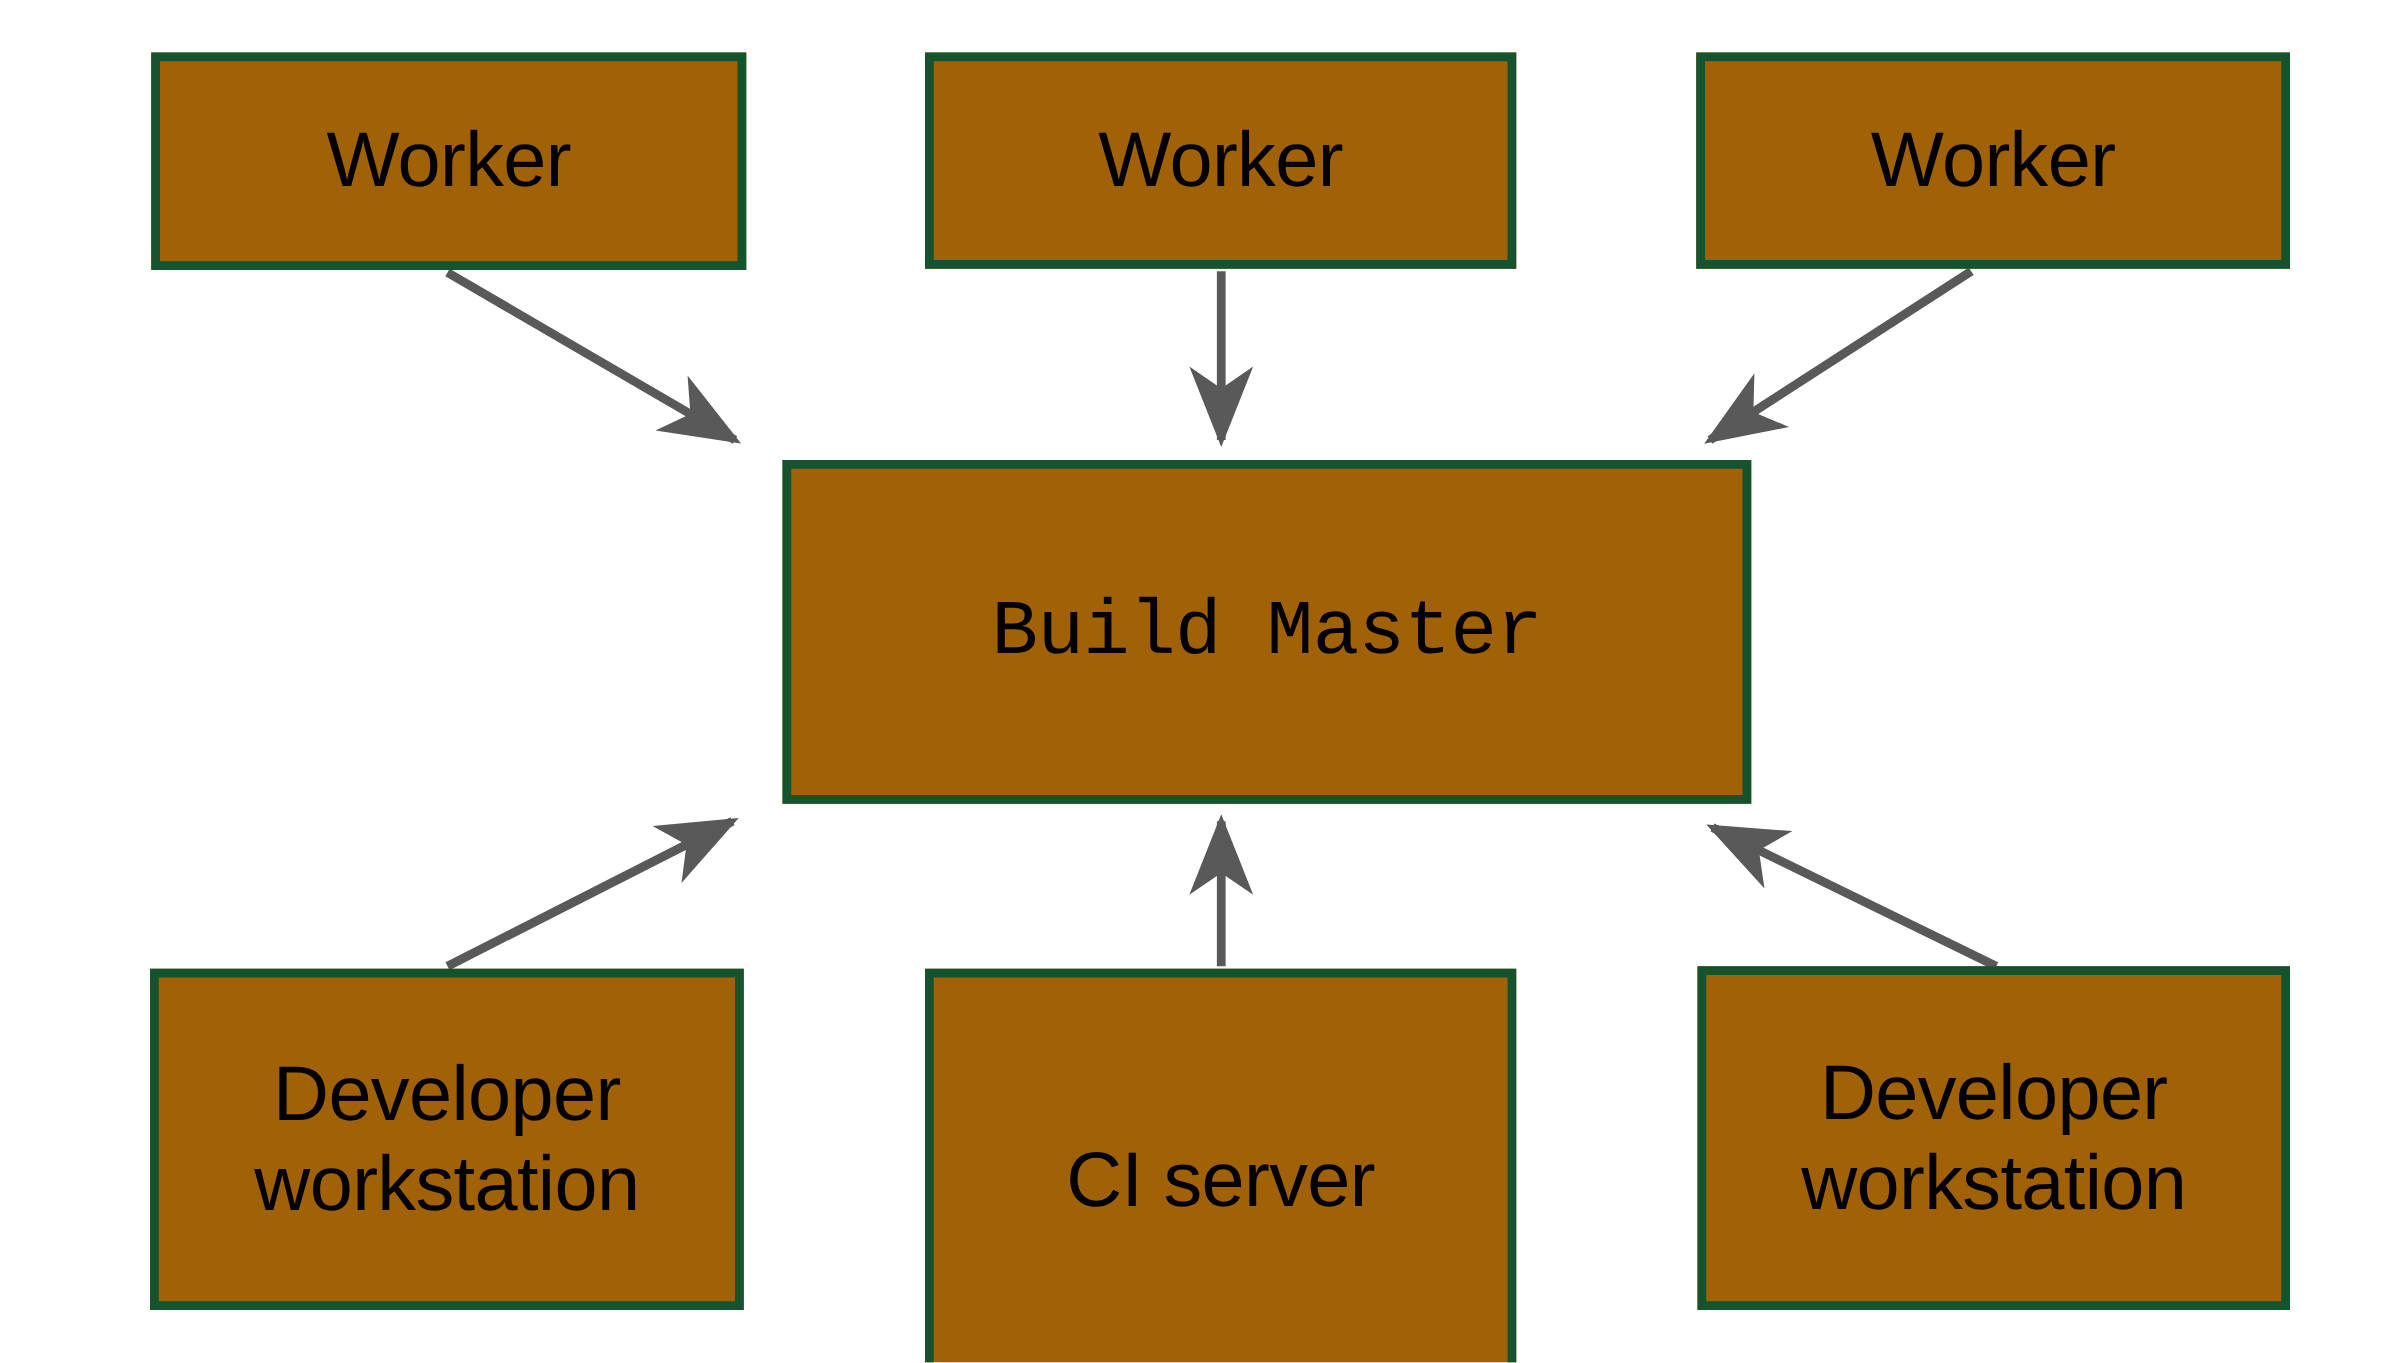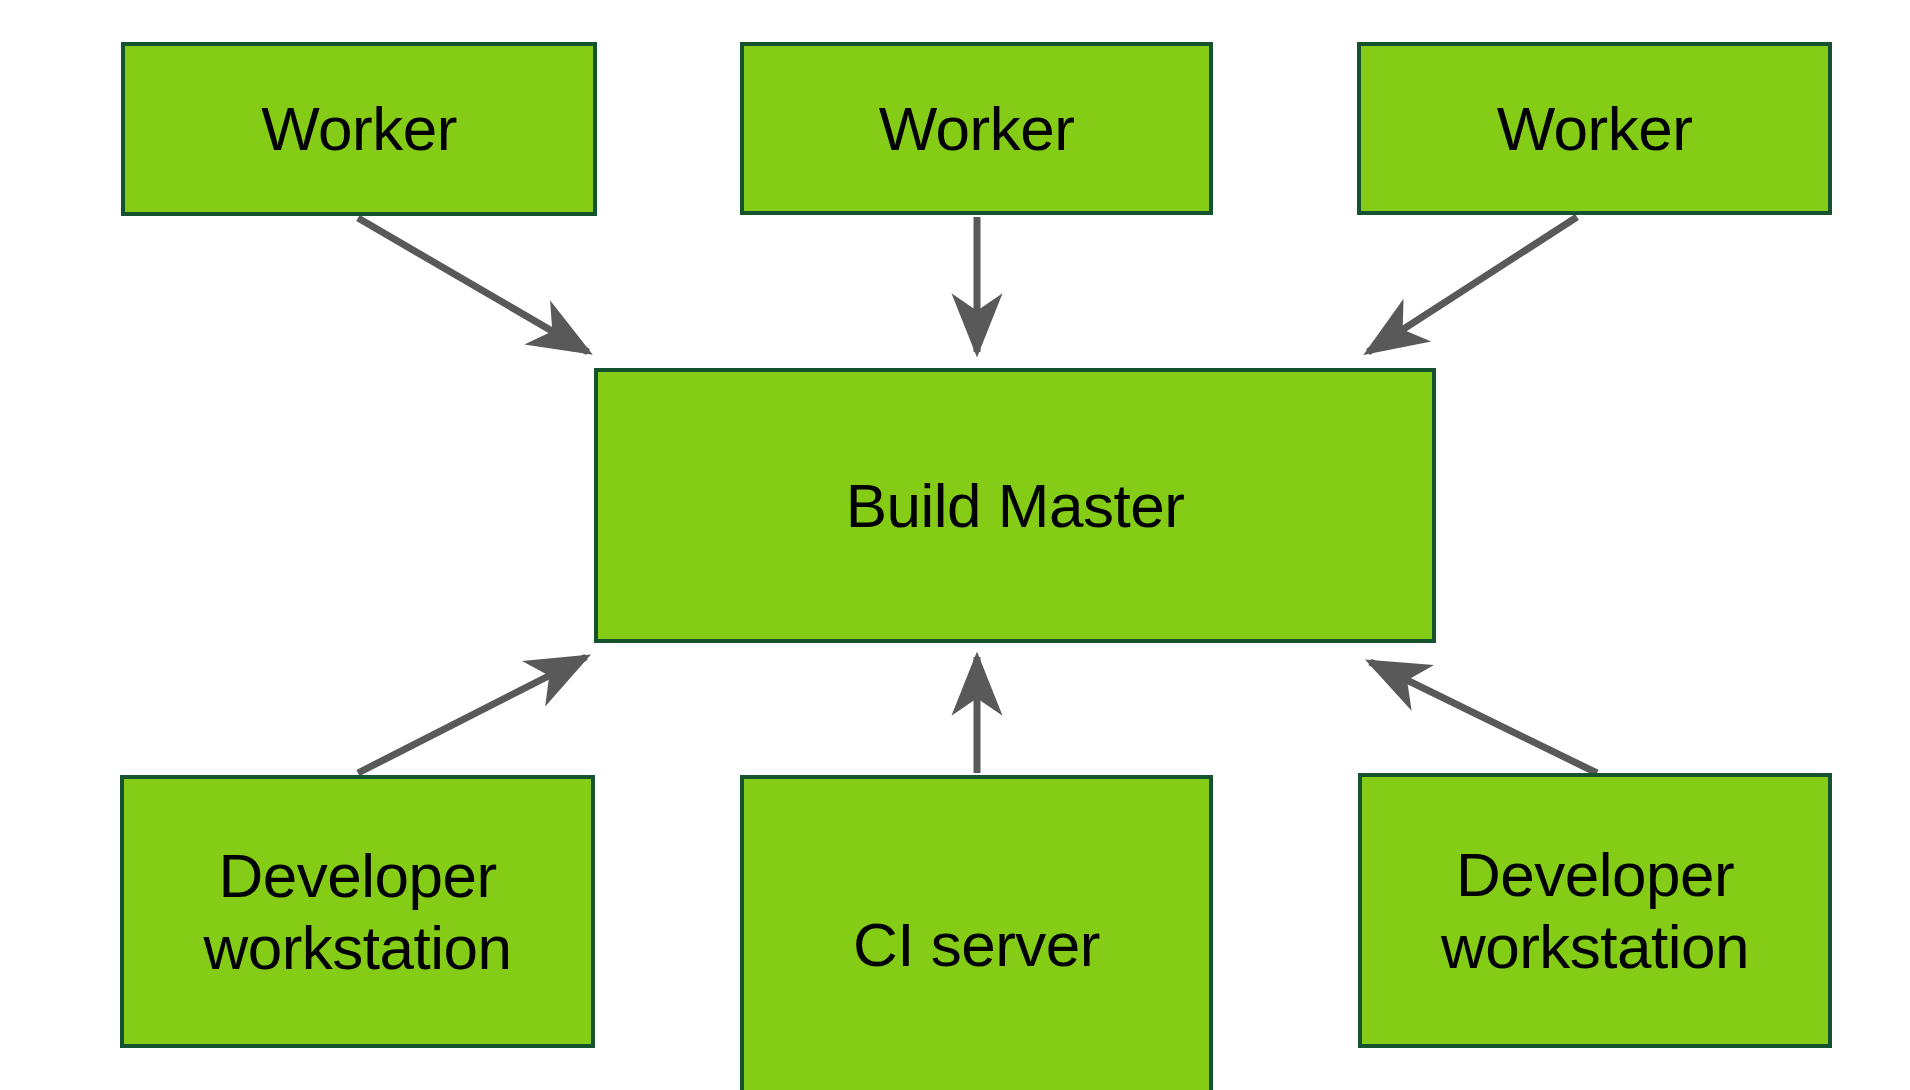--- a/index.html
+++ b/index.html
@@ -21,41 +21,41 @@
     position: absolute;
     left: 0;
     top: 0;
     width: 1910px;
     height: 1090px;
     pointer-events: none;
   }
   .node {
     position: absolute;
     box-sizing: border-box;
-    background: #84cc16;
-    border: 4px solid #14532d;
+    background: #a16207;
+    border: 7px solid #14532d;
     display: flex;
     align-items: center;
     justify-content: center;
     text-align: center;
     color: #000000;
     z-index: 2;
   }
   .node-label {
     font-size: 62px;
     line-height: 1.16;
     font-weight: 400;
     letter-spacing: -0.5px;
     white-space: pre-line;
     color: #000000;
   }
   .node-worker-1 { left: 121px; top: 42px;  width: 476px; height: 174px; }
   .node-worker-2 { left: 740px; top: 42px;  width: 473px; height: 173px; }
   .node-worker-3 { left: 1357px; top: 42px; width: 475px; height: 173px; }
-  .node-build-master { left: 594px; top: 368px; width: 842px; height: 275px; }
+  .node-build-master { left: 626px; top: 368px; width: 775px; height: 275px; font-family: Liberation Mono, monospace; }
   .node-dev-left  { left: 120px;  top: 775px; width: 475px; height: 273px; }
   .node-ci        { left: 740px;  top: 775px; width: 473px; height: 340px; }
   .node-dev-right { left: 1358px; top: 773px; width: 474px; height: 275px; }
 </style>
 </head>
 <body>
 
 <div id="canvas">
 
   <svg id="edges" viewBox="0 0 1910 1090">

